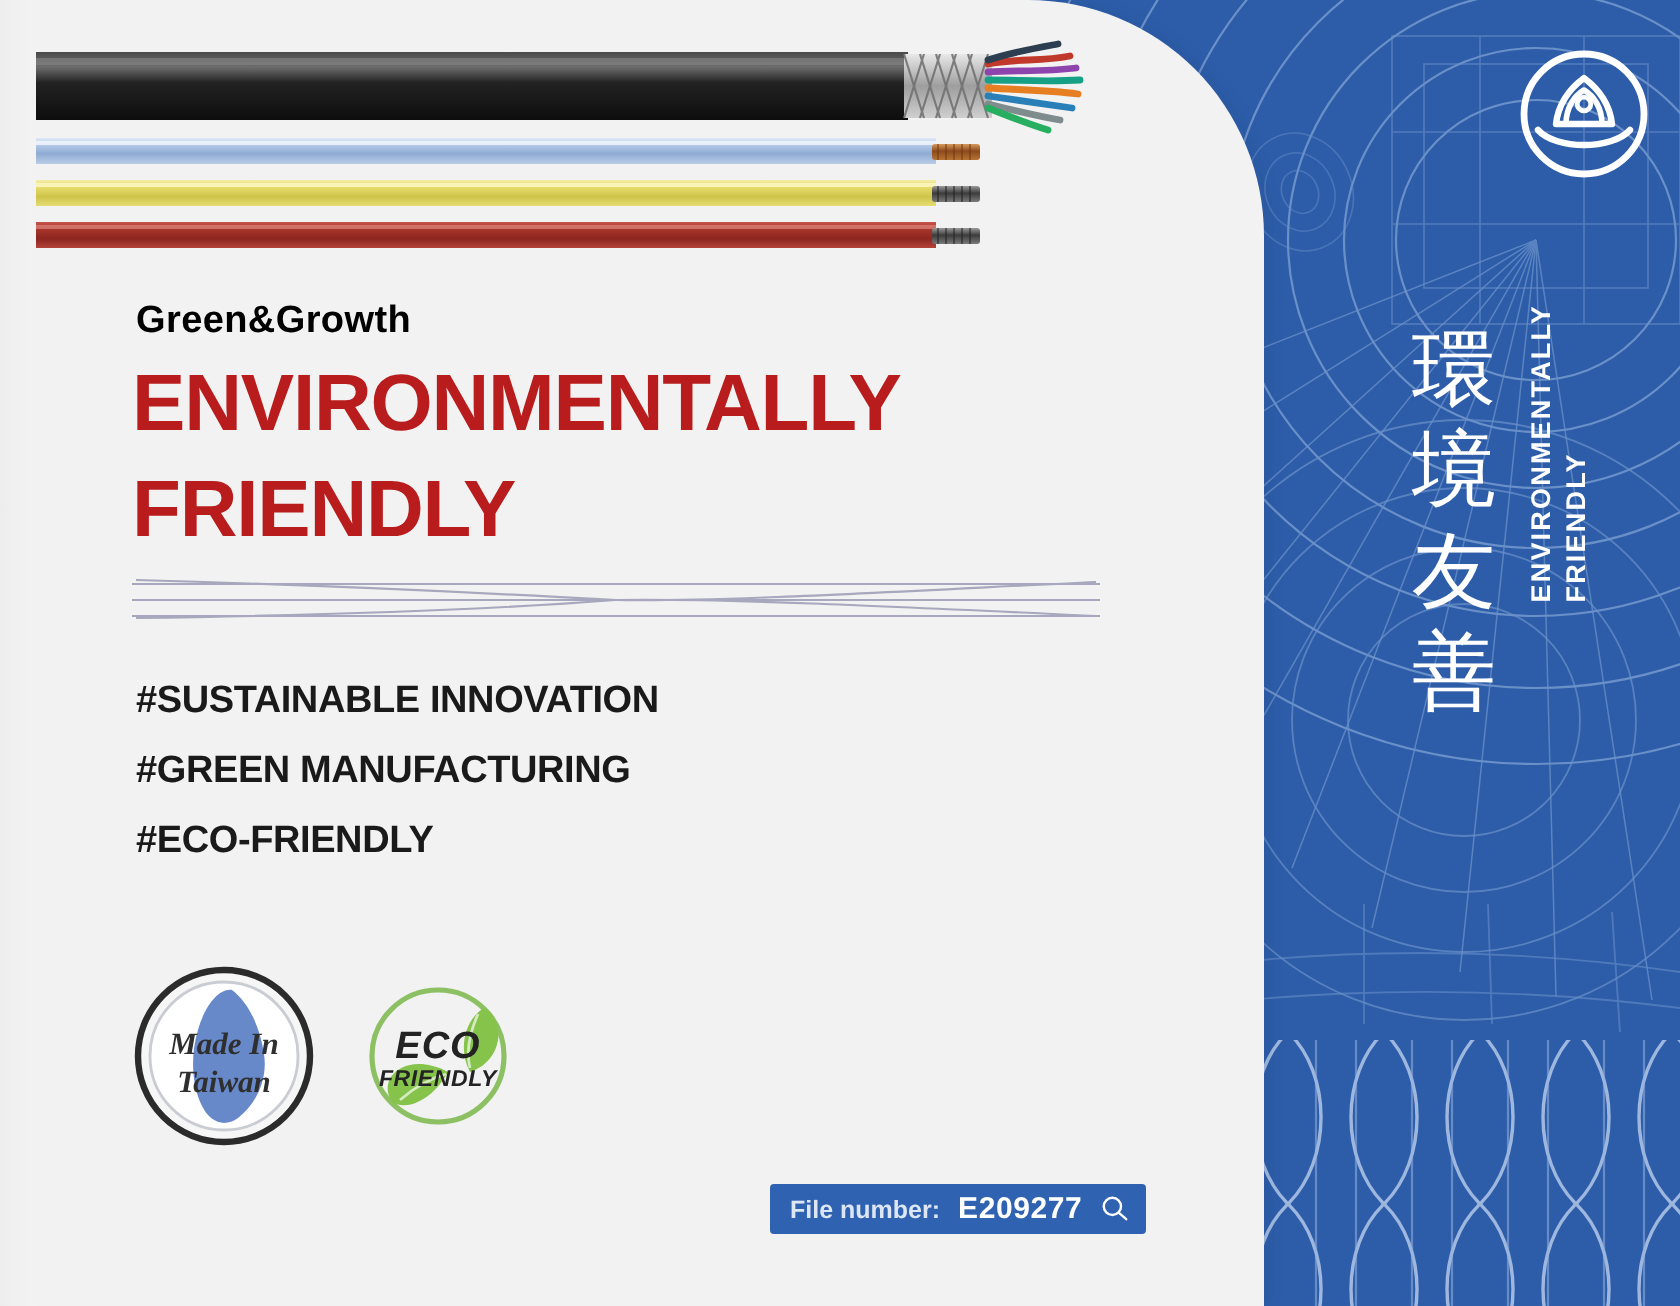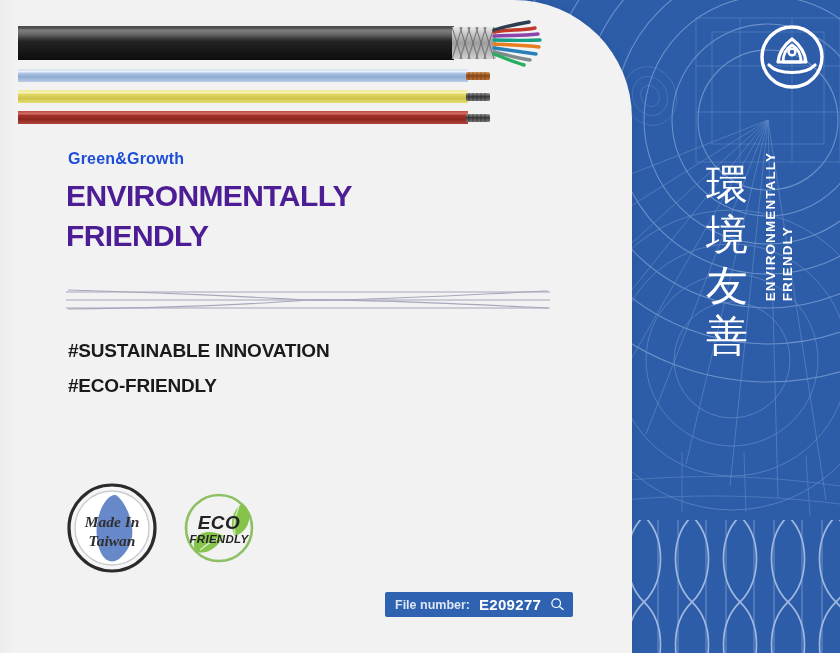--- a/index.html
+++ b/index.html
@@ -53,34 +53,34 @@
     pointer-events: none;
   }
 
   
   .cables { position: absolute; top: 0; left: 0; width: 632px; height: 140px; }
 
   
   .eyebrow {
     position: absolute;
     left: 68px; top: 150px;
-    font-size: 16px;
+    font-size: 19px;
     font-weight: bold;
     letter-spacing: .2px;
-    color: #1d4ed8;
+    color: #000000;
   }
   .headline {
     position: absolute;
     left: 66px; top: 176px;
     width: 520px;
-    font-size: 30px;
+    font-size: 40px;
     line-height: 1.32;
     font-weight: bold;
     letter-spacing: -0.6px;
-    color: #4c1d95;
+    color: #b91c1c;
   }
   .headline div { white-space: nowrap; }
 
   .divider { position: absolute; left: 62px; top: 278px; width: 492px; height: 38px; }
 
   .tags {
     position: absolute;
     left: 68px; top: 340px;
   }
   .tags div {
@@ -333,20 +333,21 @@
         <line x1="4" y1="14" x2="488" y2="14"></line>
         <line x1="4" y1="22" x2="488" y2="22"></line>
         <line x1="4" y1="30" x2="488" y2="30"></line>
         <path d="M6,12 C150,16 220,21 246,22 C300,23 400,17 486,13"></path>
         <path d="M6,31 C150,29 220,24 246,22 C300,21 400,26 486,30"></path>
       </g>
     </svg>
 
     <div class="tags">
       <div>#SUSTAINABLE INNOVATION</div>
+      <div>#GREEN MANUFACTURING</div>
       <div>#ECO-FRIENDLY</div>
     </div>
 
     <div class="badges">
 
       <svg class="badge-mit" viewBox="0 0 92 92">
         <circle cx="46" cy="46" r="43" fill="#f6f6f6" stroke="#2b2b2b" stroke-width="3.2"></circle>
         <circle cx="46" cy="46" r="37" fill="#ffffff" stroke="#c9ccd2" stroke-width="1.4"></circle>
         <path d="M50 13 C58 19 64 31 66 45 C68 58 62 70 53 77 C46 82 39 79 35 71
                  C30 61 29 46 33 33 C36 22 43 12 50 13 Z" fill="#5b7fc4" opacity=".92"></path>

